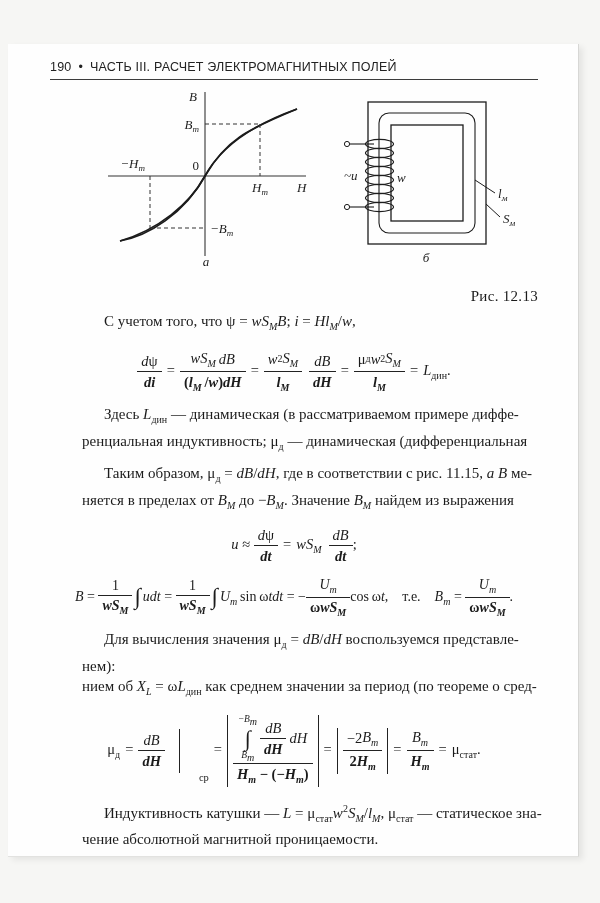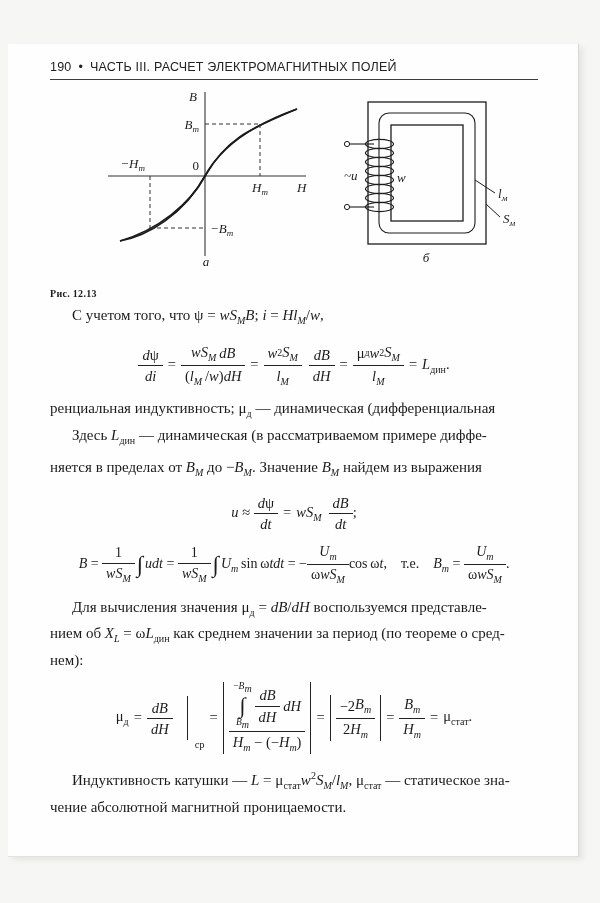--- a/index.html
+++ b/index.html
@@ -27,40 +27,40 @@
     display:flex; align-items:flex-end; gap:7px;
   }
 
   .figures { position:relative; height:200px; margin-top:6px; }
   .fig-graph { position:absolute; left:50px; top:2px; }
   .fig-core  { position:absolute; left:288px; top:10px; }
   svg text { font-family:"Liberation Serif", serif; font-style:italic; fill:#1c1c1c; font-size:13px; }
   svg .s { font-size:9px; }
   svg .plain { font-style:normal; }
 
-  .caption { text-align:left; font-weight:bold; font-size:10px; margin:2px 0 0 0; letter-spacing:0.3px; }
+  .caption { text-align:right; font-weight:normal; font-size:15px; margin:2px 0 0 0; letter-spacing:0.3px; }
 
   .line { font-size:15px; line-height:20.5px; white-space:nowrap; }
   .ind  { text-indent:22px; }
-  .para { margin-top:6px; }
+  .para { margin-top:6px;margin-left:32px; }
 
   .formula { text-align:center; font-size:14.5px; margin:9px 0; white-space:nowrap; }
   .formula i { font-family:"Liberation Serif", serif; }
   sub { font-size:10px; } sup { font-size:10px; }
   .op { padding:0 5px; }
   .sp { display:inline-block; width:7px; }
   .fr { display:inline-flex; flex-direction:column; vertical-align:middle; text-align:center; line-height:1.25; }
   .fr .nu { display:flex; justify-content:center; align-items:center; border-bottom:1px solid #222; padding:0 4px 1px 4px; }
-  .fr .de { padding:1px 4px 0 4px; }
+  .fr .de { padding:1px 4px 0 4px;font-weight:bold; }
   .bigint { font-size:23px; vertical-align:middle; padding:0 2px; font-style:normal; }
   .abs { display:inline-flex; align-items:center; border-left:1.2px solid #222; border-right:1.2px solid #222; padding:0 5px; vertical-align:middle; }
   .ints { display:inline-flex; flex-direction:column; align-items:center; line-height:1; margin-right:3px; }
   .ilim { font-size:9.5px; }
   .isym { font-size:22px; padding:1px 0; }
-  .ev { display:inline-flex; align-items:flex-end; border-left:1.1px solid #222; margin-left:14px; padding-left:7px; height:44px; vertical-align:middle; }
+  .ev { display:inline-flex; align-items:flex-end; border-left:1.1px solid #222; margin-left:14px; padding-left:19px; height:44px; vertical-align:middle; }
   .evtxt { font-size:10.5px; position:relative; top:10px; }
 </style>
 </head>
 <body>
 
 <div class="page">
   <div class="content">
 
     <div class="header">
       <span>190</span>
@@ -140,25 +140,26 @@
           <span class="nu">
             <i>dB</i>
           </span>
           <span class="de"><i>dH</i></span>
         </span><span class="op">=</span><span class="fr">
           <span class="nu">μ<sub>д</sub><i>w</i><sup>2</sup><i>S<sub>M</sub></i></span>
           <span class="de"><i>l<sub>M</sub></i></span>
         </span><span class="op">=</span><i>L</i><sub>дин</sub>.</div>
 
     <div class="para">
+      <div class="line ind">Здесь <i>L</i><sub>дин</sub> — динамическая (в рассматриваемом примере диффе-</div>
       <div class="line">ренциальная индуктивность; μ<sub>д</sub> — динамическая (дифференциальная</div>
-      <div class="line ind">Здесь <i>L</i><sub>дин</sub> — динамическая (в рассматриваемом примере диффе-</div>
-    </div>
-
-    <div class="para">
+    </div>
+
+    <div class="para">
+      <div class="line ind">Таким образом, μ<sub>д</sub> = <i>dB</i>/<i>dH</i>, где в соответствии с рис. 11.15, <i>а</i> <i>B</i> ме-</div>
       <div class="line">няется в пределах от <i>B<sub>M</sub></i> до −<i>B<sub>M</sub></i>. Значение <i>B<sub>M</sub></i> найдем из выражения</div>
     </div>
 
     <div class="formula" style="margin:10px 0;"><i>u</i> ≈ <span class="fr">
           <span class="nu"><i>d</i>ψ</span>
           <span class="de"><i>dt</i></span>
         </span><span class="op">=</span><i>wS<sub>M</sub></i><span class="sp"></span><span class="fr">
           <span class="nu">
             <i>dB</i>
           </span>
@@ -178,22 +179,22 @@
           <span class="de">ω<i>wS<sub>M</sub></i></span>
         </span>cos ω<i>t</i>, т.е. <i>B<sub>m</sub></i> = <span class="fr">
           <span class="nu">
             <i>U<sub>m</sub></i>
           </span>
           <span class="de">ω<i>wS<sub>M</sub></i></span>
         </span>.</div>
 
     <div class="para">
       <div class="line ind">Для вычисления значения μ<sub>д</sub> = <i>dB</i>/<i>dH</i> воспользуемся представле-</div>
+      <div class="line">нем):</div>
       <div class="line">нием об <i>X<sub>L</sub></i> = ω<i>L</i><sub>дин</sub> как среднем значении за период (по теореме о сред-</div>
-      <div class="line">нем):</div>
     </div>
 
     <div class="formula" style="margin:12px 0;">μ<sub>д</sub><span class="op">=</span><span class="fr">
           <span class="nu">
             <i>dB</i>
           </span>
           <span class="de"><i>dH</i></span>
         </span><span class="ev">
           <span class="evtxt">ср</span>
         </span><span class="op">=</span><span class="abs">

